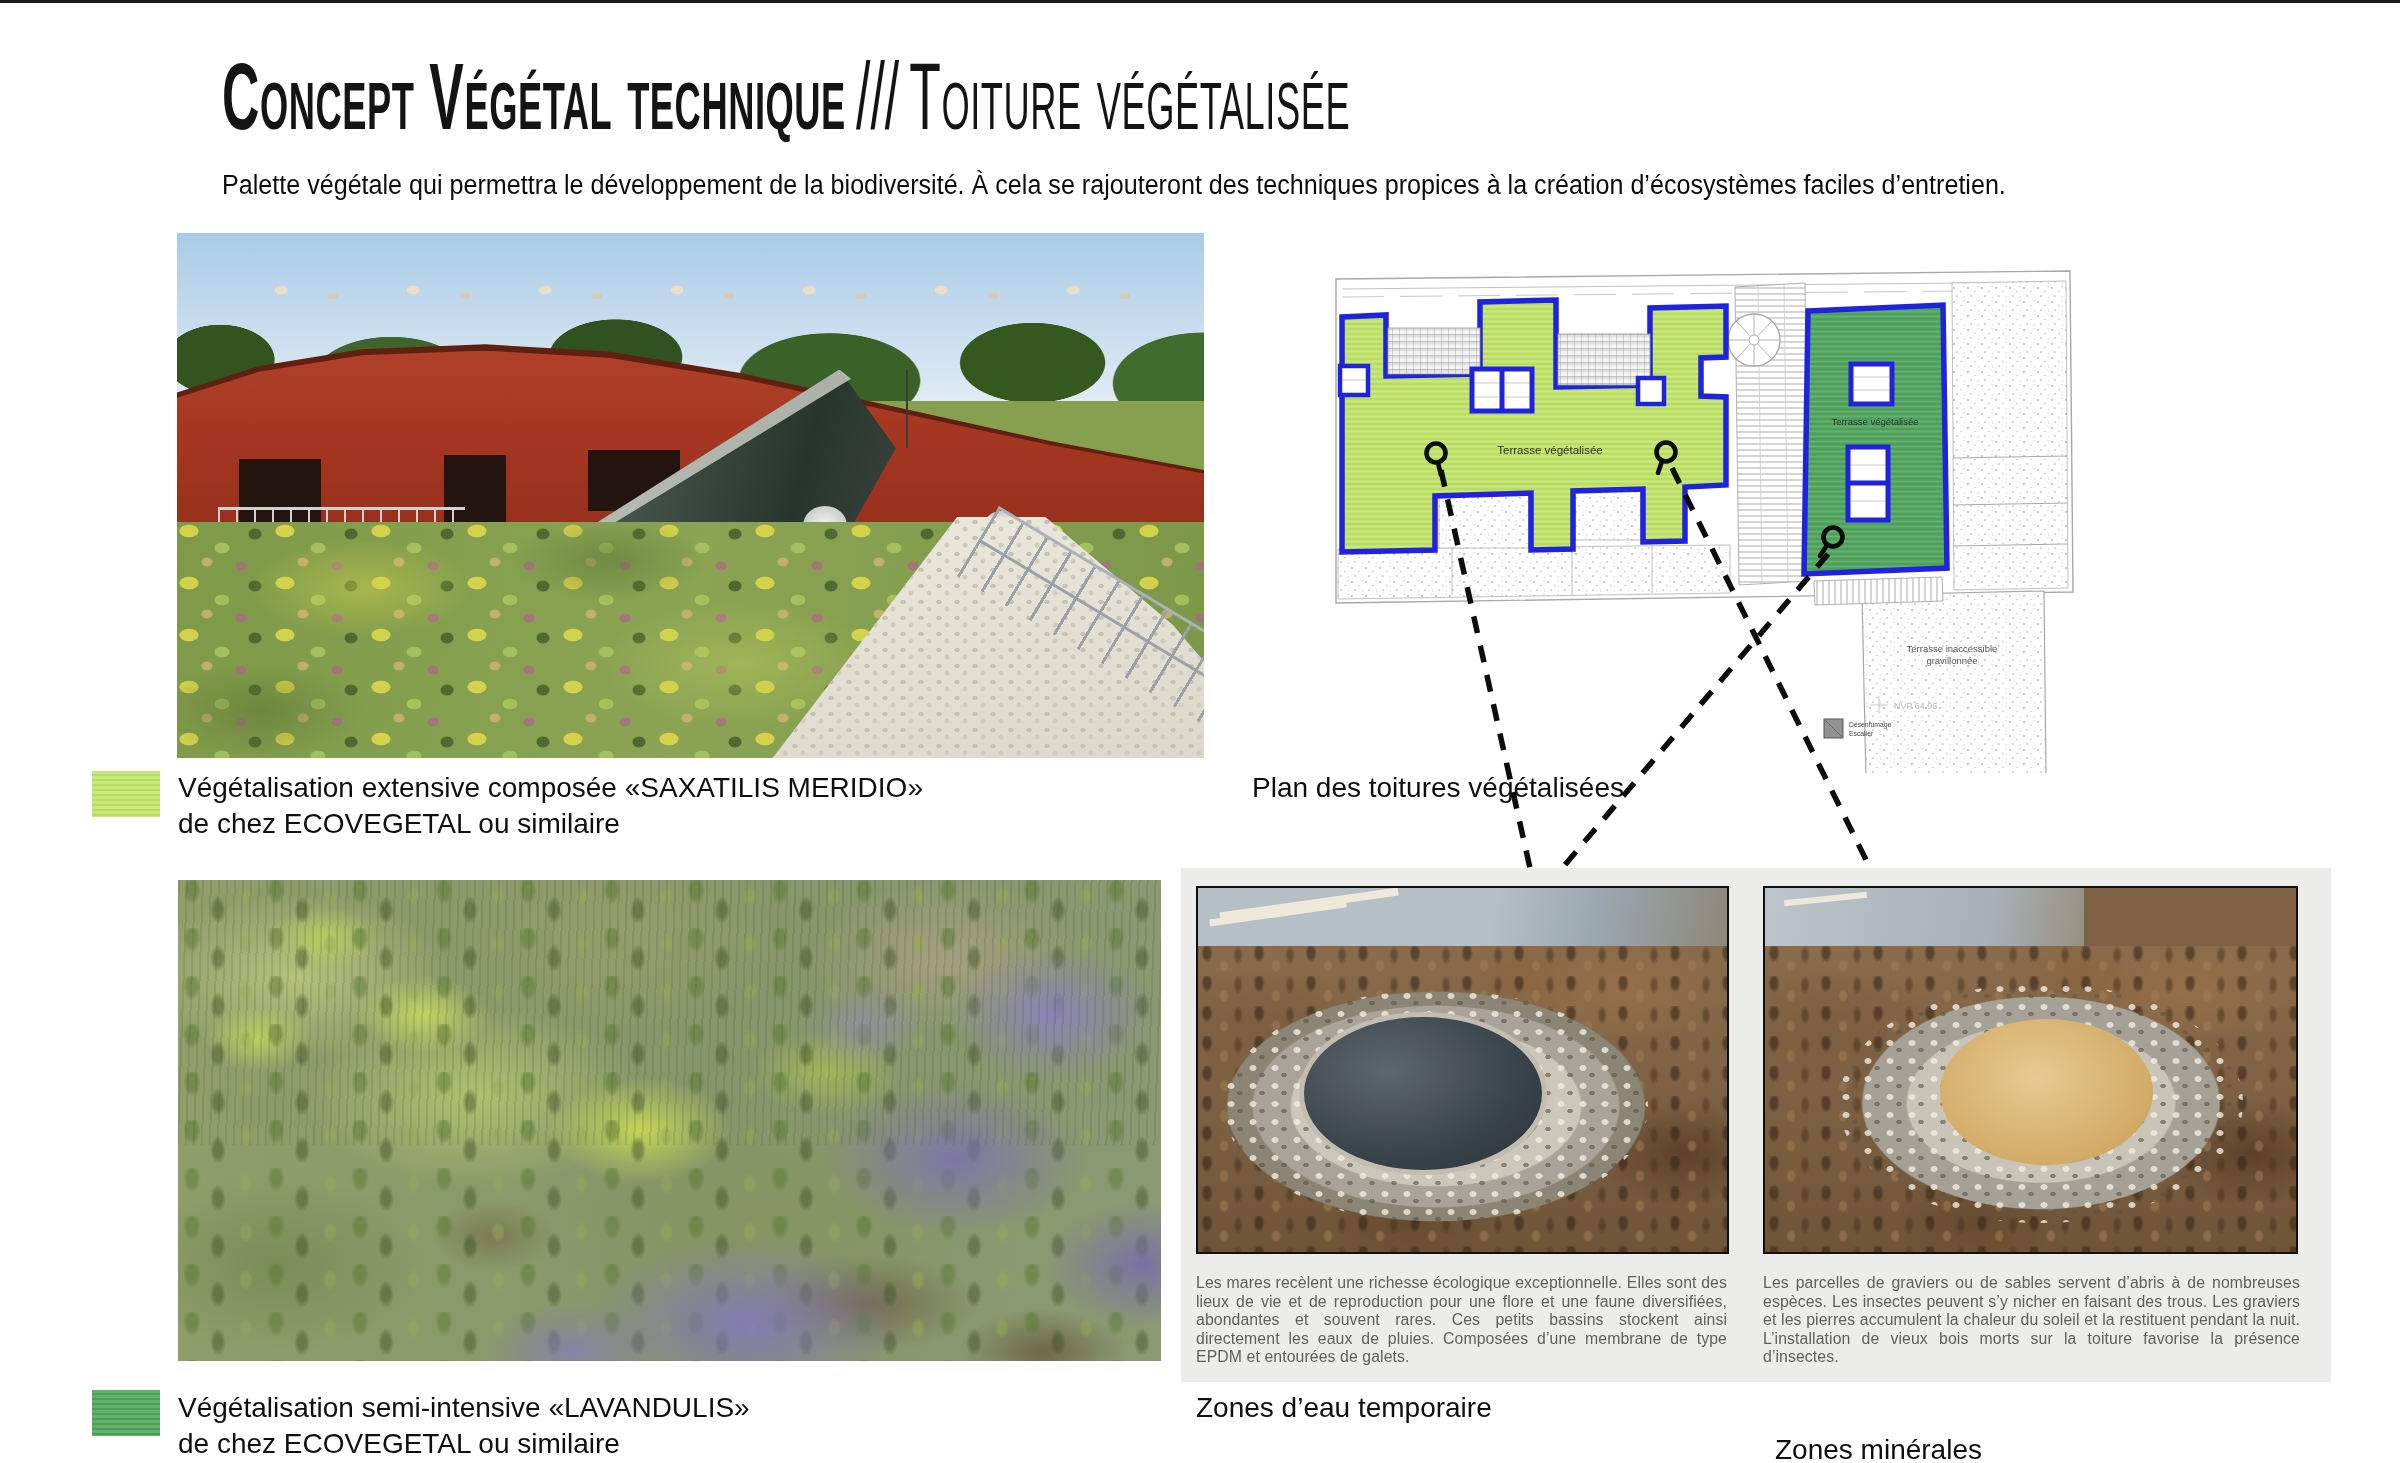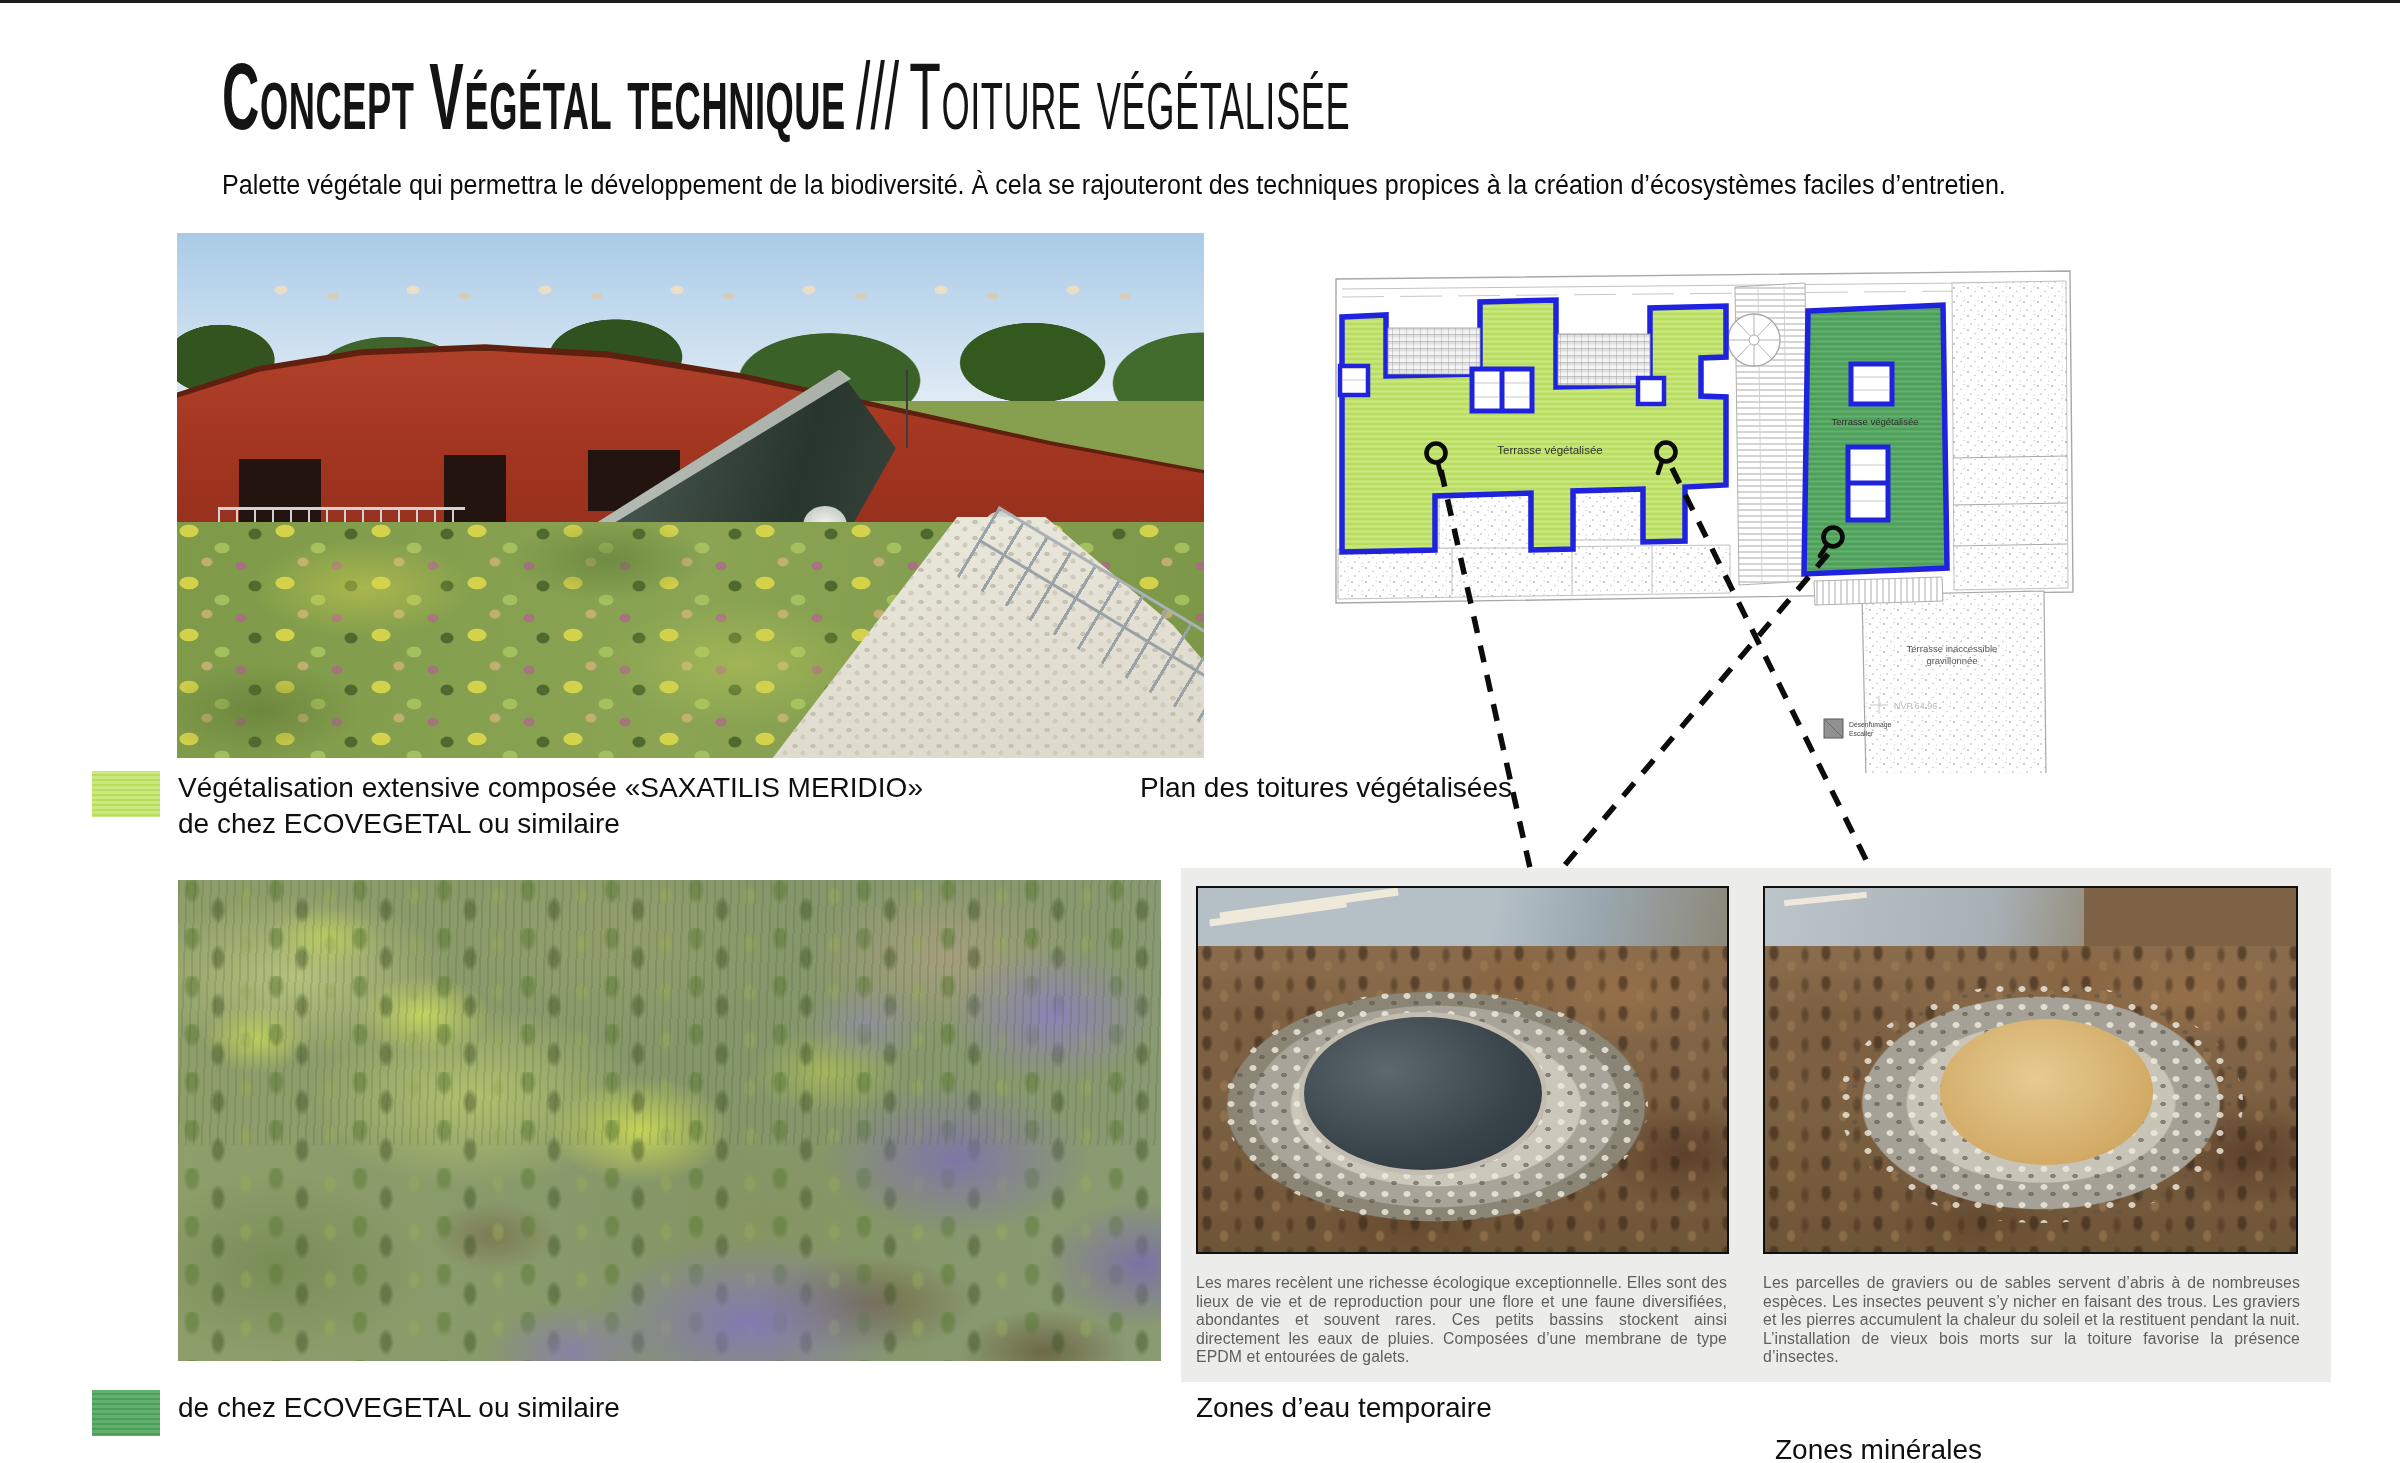--- a/index.html
+++ b/index.html
@@ -13,21 +13,21 @@
          font-variant:small-caps;color:#141414;line-height:1;}
   .t-main{font-weight:700;font-size:94px;letter-spacing:1px;}
   .t-sep{font-weight:400;font-size:94px;margin:0 14px;}
   .t-light{font-weight:400;font-size:94px;letter-spacing:1px;}
   .subtitle{left:222px;top:170px;font-size:27px;color:#0c0c0c;white-space:nowrap;
             transform:scaleX(.93);transform-origin:0 0;}
 
   
   .cap{font-size:28px;line-height:36px;color:#0f0f0f;}
   .legend1{left:178px;top:770px;}
-  .plan-cap{left:1140px;top:770px;}
+  .plan-cap{left:1252px;top:770px;}
   .legend2{left:178px;top:1390px;}
   .water-cap{left:1196px;top:1390px;text-align:center;}
   .mineral-cap{left:1775px;top:1390px;margin-top:42px;}
   .swatch{width:68px;height:46px;}
   .sw1{left:92px;top:771px;background:repeating-linear-gradient(180deg,#c9e97e 0 3px,#b7dc5e 3px 5px);}
   .sw2{left:92px;top:1390px;background:repeating-linear-gradient(180deg,#61b06c 0 3px,#4f9d5a 3px 5px);}
 
   
   .photo{overflow:hidden;}
   .layer{position:absolute;}
@@ -391,19 +391,20 @@
   <div class="layer heath"></div>
   <div class="layer ring2"></div>
   <div class="layer sand"></div>
 </div>
 
 <div class="abs desc desc1">Les mares recèlent une richesse écologique exceptionnelle. Elles sont des lieux de vie et de reproduction pour une flore et une faune diversifiées, abondantes et souvent rares. Ces petits bassins stockent ainsi directement les eaux de pluies. Composées d’une membrane de type EPDM et entourées de galets.</div>
 <div class="abs desc desc2">Les parcelles de graviers ou de sables servent d’abris à de nombreuses espèces. Les insectes peuvent s’y nicher en faisant des trous. Les graviers et les pierres accumulent la chaleur du soleil et la restituent pendant la nuit. L’installation de vieux bois morts sur la toiture favorise la présence d’insectes.</div>
 
 <div class="abs swatch sw2"></div>
 <div class="abs cap legend2">
+  <div>Végétalisation semi-intensive «LAVANDULIS»</div>
   <div>de chez ECOVEGETAL ou similaire</div>
 </div>
 <div class="abs cap water-cap">Zones d’eau temporaire</div>
 <div class="abs cap mineral-cap">
   <div>Zones minérales</div>
   <div>(gravillons roulés, sable et bois)</div>
 </div>
 
 </body></html>

